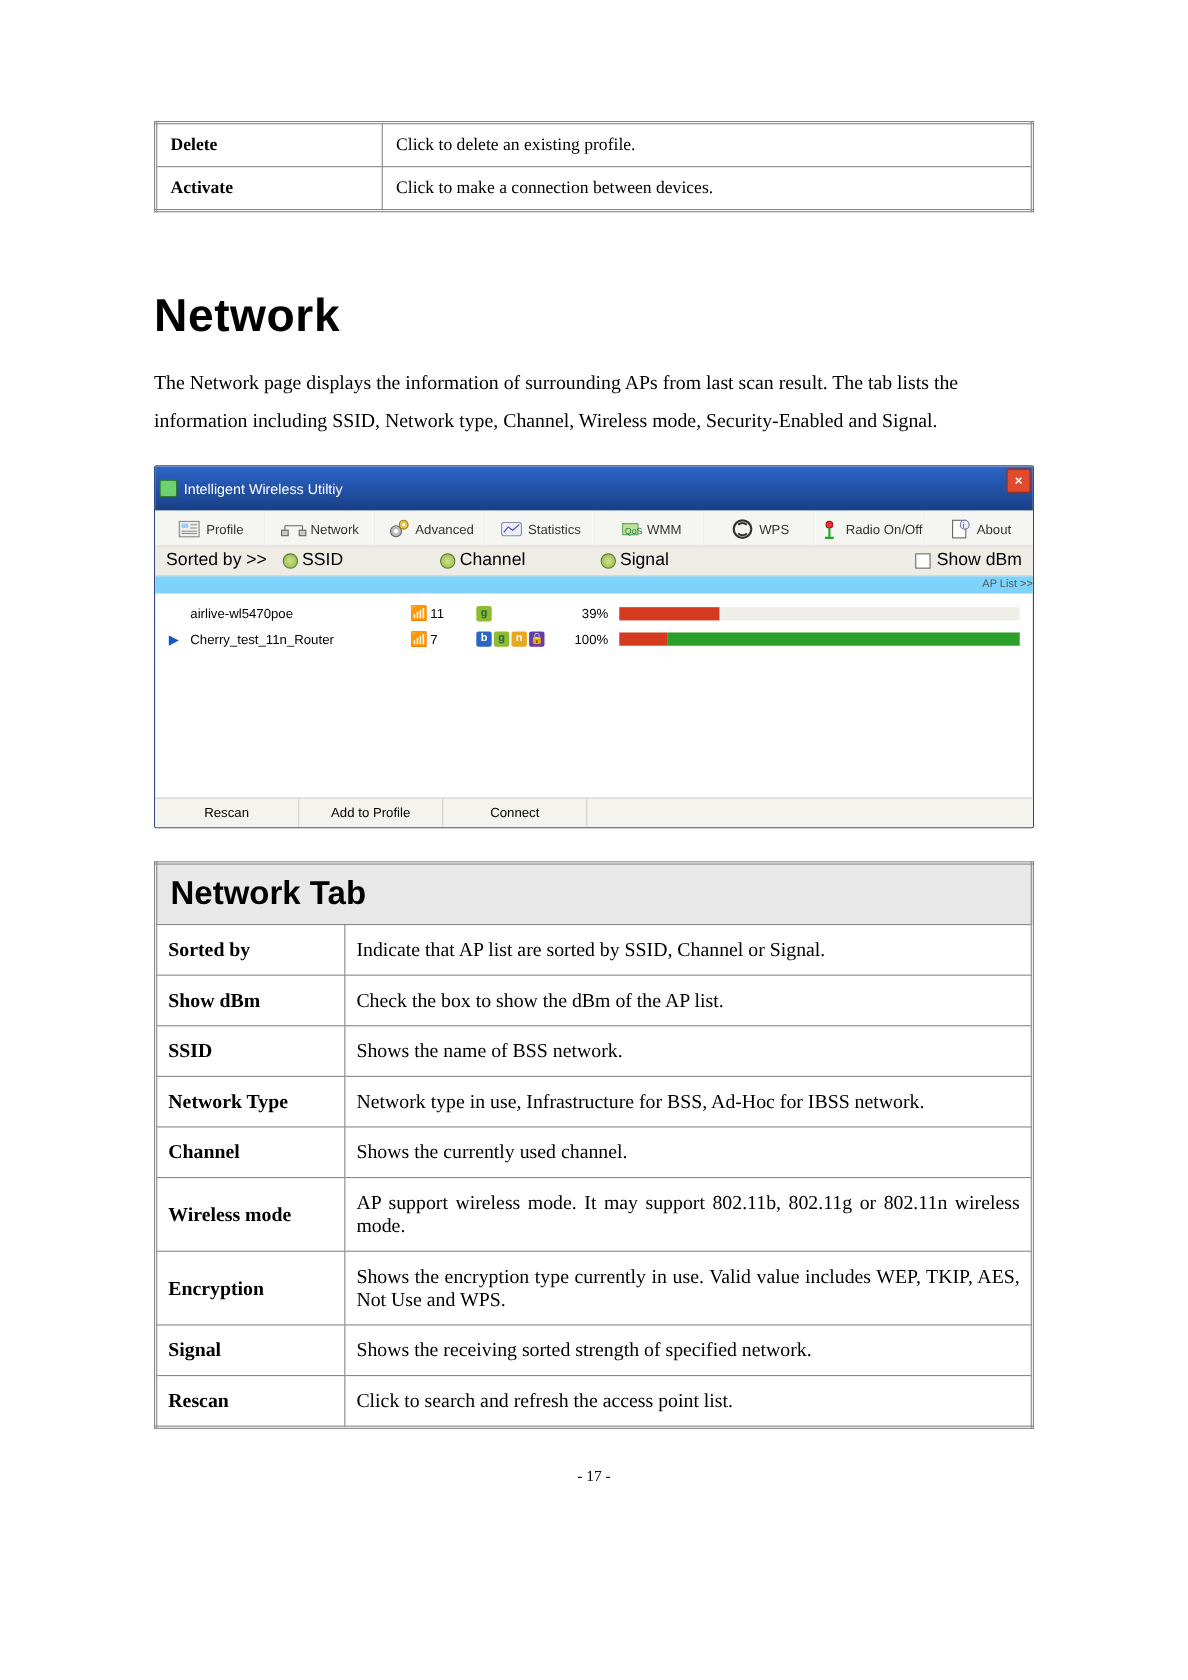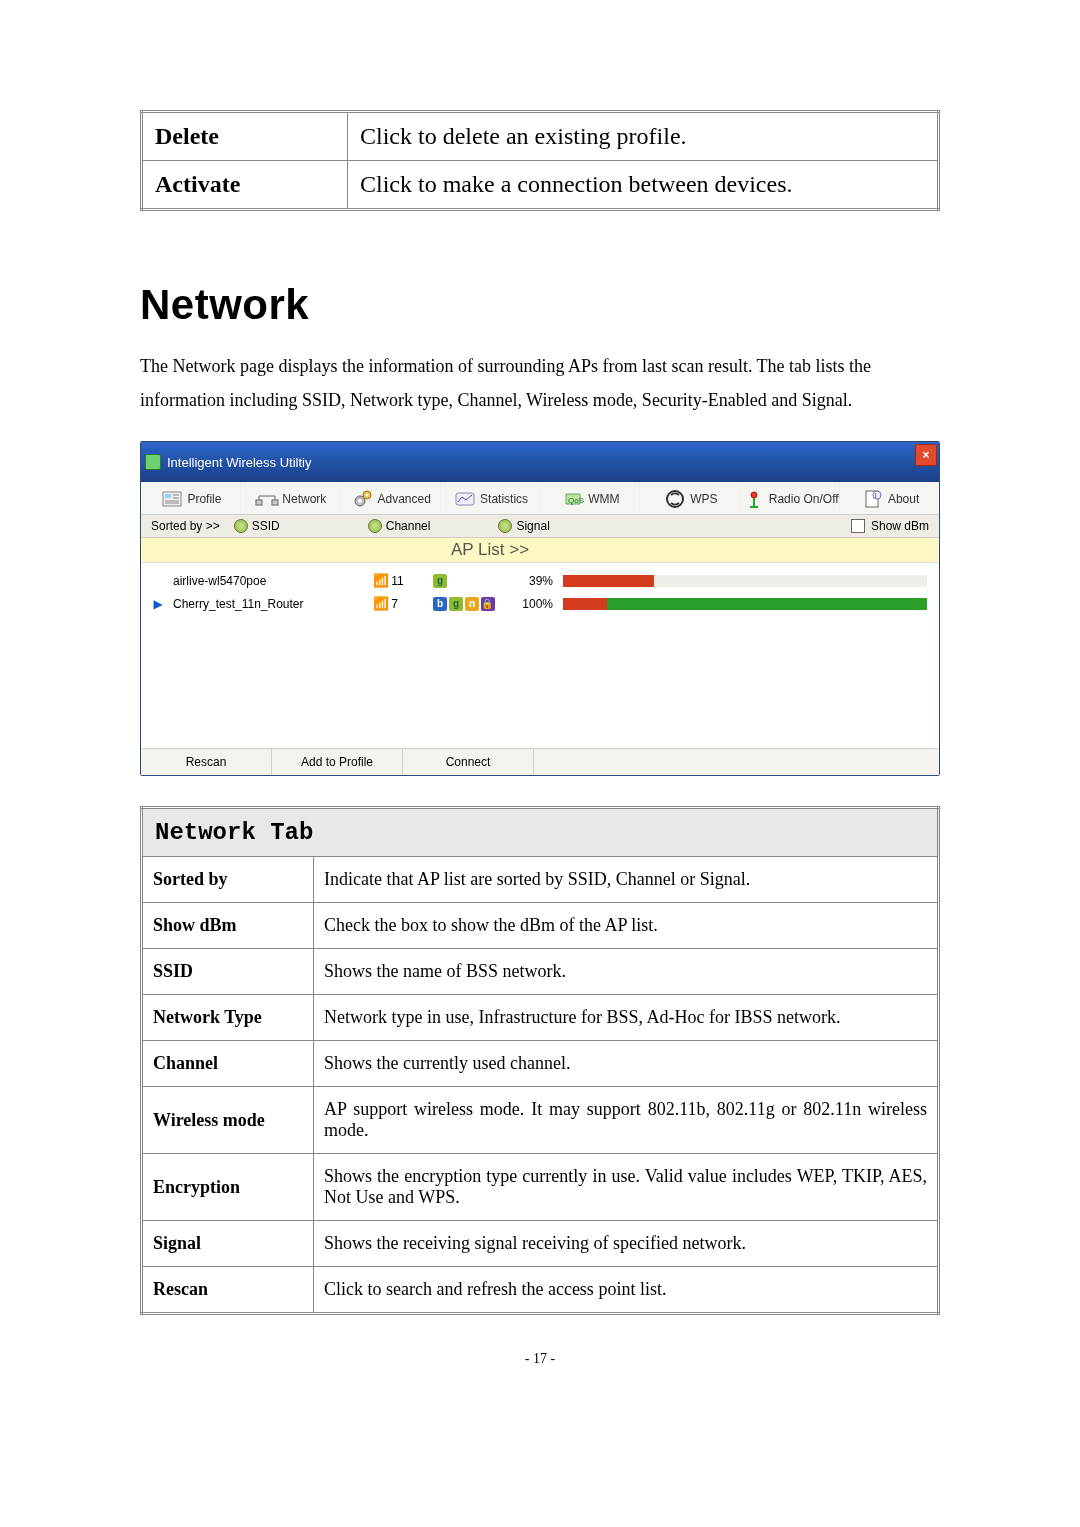--- a/index.html
+++ b/index.html
@@ -15,21 +15,21 @@
   }
   
   table.simple {
     border-collapse: collapse;
     width: 100%;
     border: 3px double #888;
   }
   table.simple td {
     border: 1px solid #888;
     padding: 10px 12px;
-    font-size: 24px;
+    font-size: 16px;
     vertical-align: middle;
   }
   table.simple td.label {
     width: 180px;
     font-weight: bold;
   }
   
   h1.network {
     font-family: Arial, Helvetica, sans-serif;
     font-weight: 900;
@@ -94,40 +94,40 @@
   .toolbar .item:last-child{border-right:none;}
   .toolbar .ico {
     width:26px;height:22px;display:flex;align-items:center;justify-content:center;
   }
   .sortbar {
     display:flex;
     align-items:center;
     background:#efece6;
     border-bottom:1px solid #cfcfcf;
     font-family: Tahoma, sans-serif;
-    font-size:12px;
+    font-size:16px;
     padding:4px 10px;
     gap:14px;
   }
   .sortbar .radio {
     display:flex;align-items:center;gap:4px;
   }
   .sortbar .radio .r {
     width:12px;height:12px;border:1px solid #5a7a2a;border-radius:50%;
     background: radial-gradient(#cde28a,#8fb84a);
   }
   .sortbar .right {
     margin-left:auto; display:flex; align-items:center;gap:6px;
   }
   .sortbar .chk {
     width:12px;height:12px;border:1px solid #666;background:#fff;
   }
   .aplistlbl {
-    font-family: Tahoma, sans-serif;font-size:17px;color:#555;
-    padding:2px 0 2px 310px;background:#fef9c3;border-bottom:1px solid #e0ddd6;
+    font-family: Tahoma, sans-serif;font-size:10px;color:#555;
+    padding:2px 0 2px 310px;background:#7dd3fc;border-bottom:1px solid #e0ddd6;text-align:right;
   }
   .aplist {
     min-height:120px;
     font-family: Liberation Sans, sans-serif;font-size:12px;
     padding: 6px 12px 59px 12px;
   }
   .ap-row {
     display:flex;align-items:center;gap:10px;padding:4px 0;
   }
   .ap-row .arrow {width:10px;text-align:center;color:#1657c9;font-size:12px;}
@@ -156,22 +156,22 @@
   
   table.net {
     border-collapse: collapse;
     width:100%;
     border:3px double #888;
     margin-top:30px;
   }
   table.net th {
     background:#e8e8e8;
     text-align:left;
-    font-family: Liberation Mono, monospace;
-    font-size:24px;
+    font-family: Liberation Sans, sans-serif;
+    font-size:30px;
     font-weight:bold;
     padding:10px 12px;
     border:1px solid #888;
   }
   table.net td {
     border:1px solid #888;
     padding:12px 10px;
     font-size:18px;
     vertical-align:middle;
   }
@@ -397,21 +397,21 @@
     <tr>
           <td class="label">Wireless mode</td>
           <td class="justify">AP support wireless mode. It may support 802.11b, 802.11g or 802.11n wireless mode.</td>
         </tr>
     <tr>
           <td class="label">Encryption</td>
           <td class="justify">Shows the encryption type currently in use. Valid value includes WEP, TKIP, AES, Not Use and WPS.</td>
         </tr>
     <tr>
           <td class="label">Signal</td>
-          <td>Shows the receiving signal receiving of specified network.</td>
+          <td>Shows the receiving sorted strength of specified network.</td>
         </tr>
     <tr>
           <td class="label">Rescan</td>
           <td>Click to search and refresh the access point list.</td>
         </tr>
   </tbody>
     </table>
 
   <div class="pagenum">- 17 -</div>
 </div>

